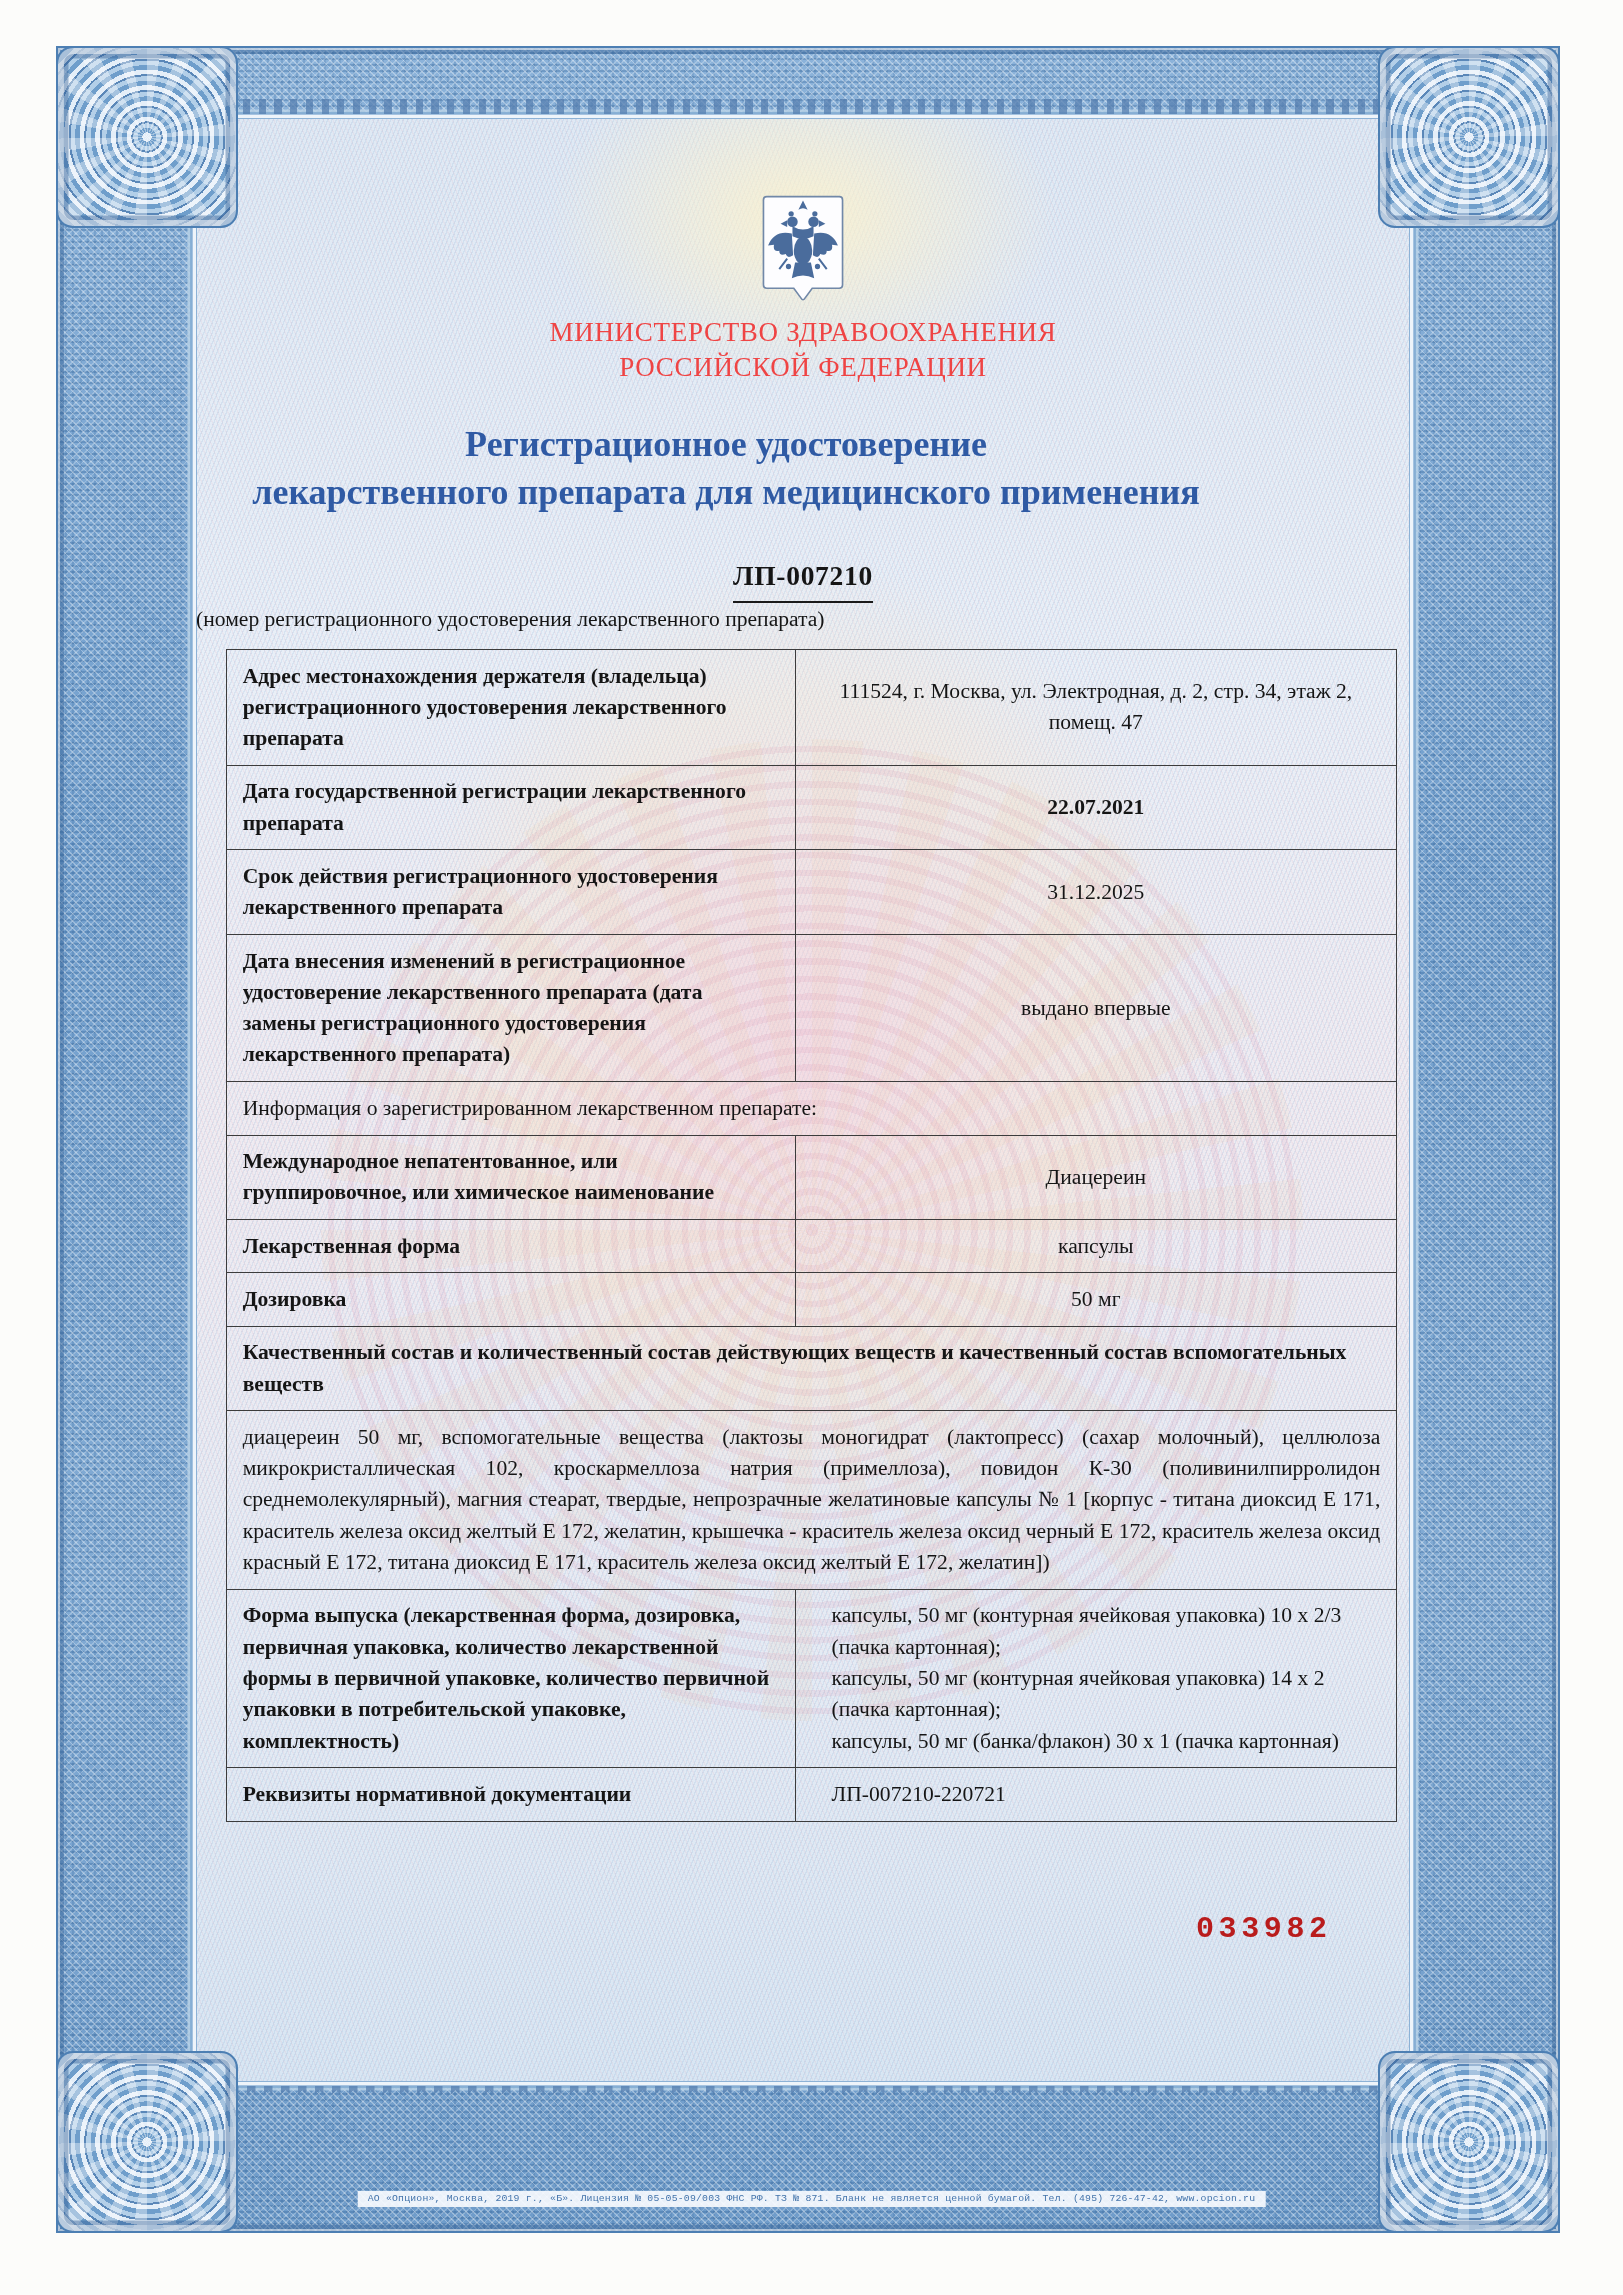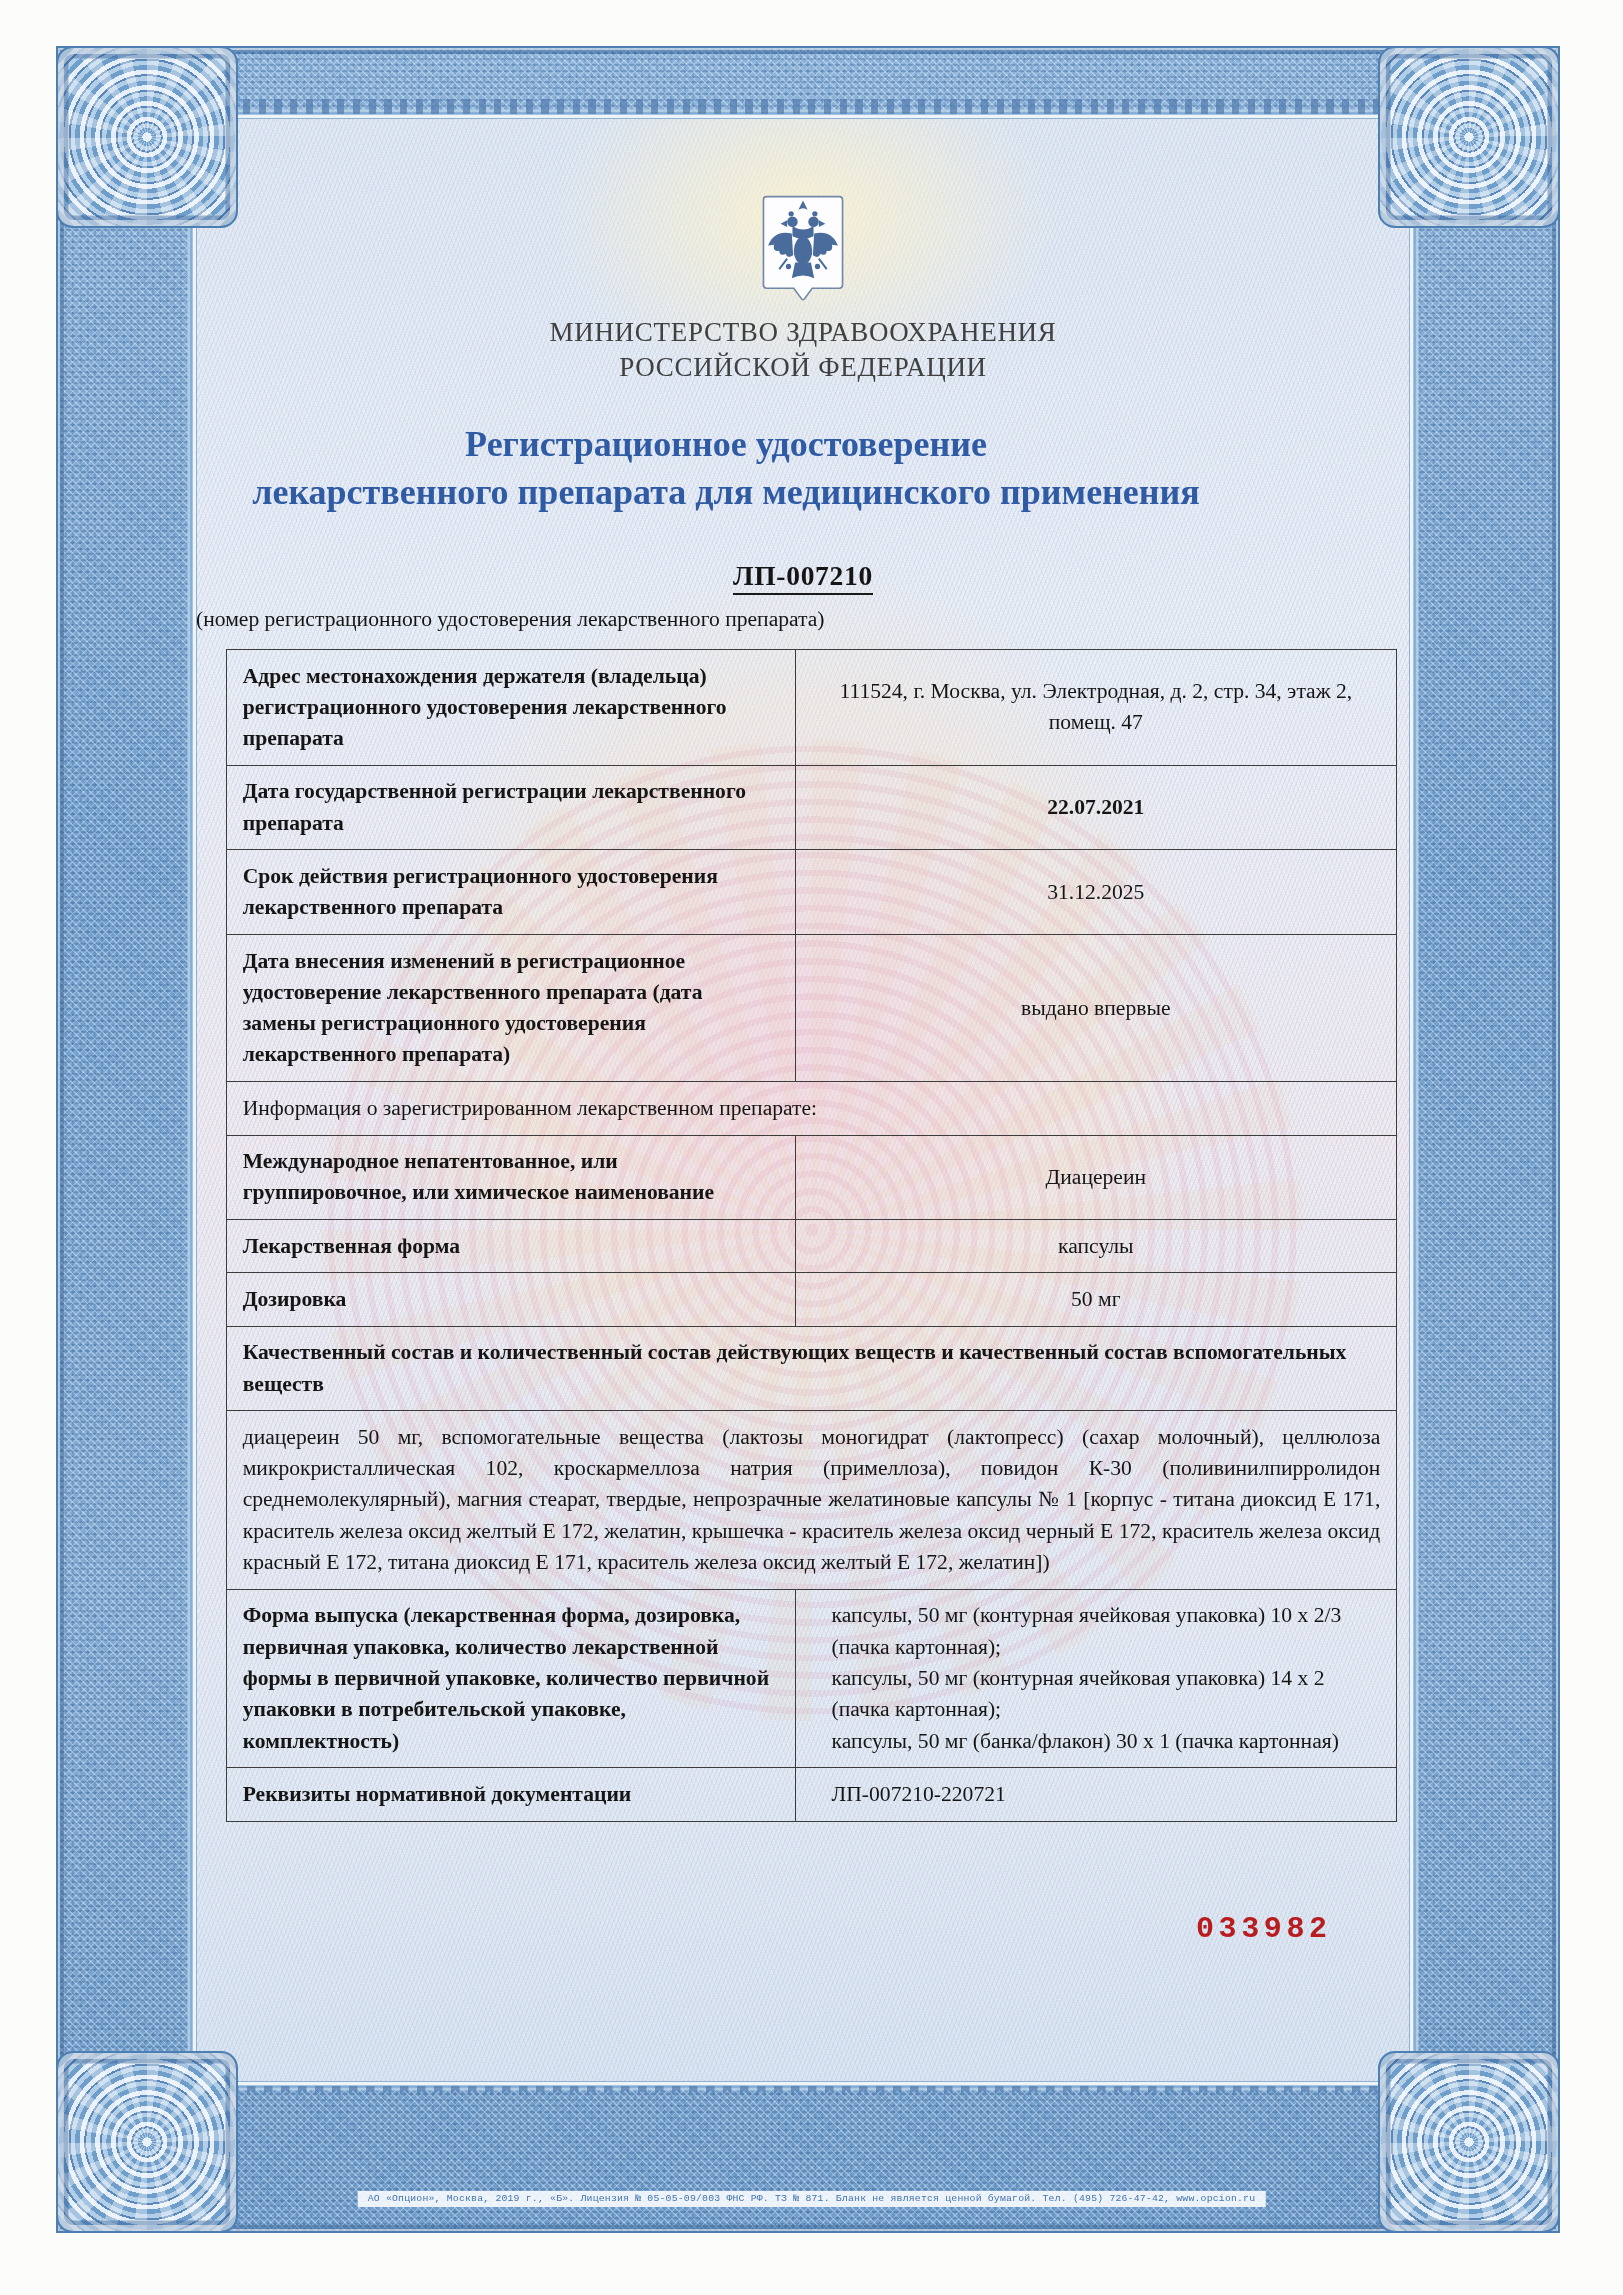--- a/index.html
+++ b/index.html
@@ -63,26 +63,26 @@
     position:absolute;left:50%;top:1230px;transform:translate(-50%,-50%);
     width:982px;height:982px;border-radius:50%;z-index:2;pointer-events:none;
     background:
       repeating-conic-gradient(rgba(238,188,120,.07) 0 6deg, rgba(238,188,120,0) 6deg 12deg),
       repeating-radial-gradient(circle, rgba(214,118,158,.11) 0 6.5px, rgba(214,118,158,0) 6.5px 17.7px);
   }
   
   .content{position:absolute;inset:0;z-index:4;}
   .arms{position:absolute;top:194px;left:196px;width:1214px;text-align:center;}
   .ministry{position:absolute;top:315px;left:196px;width:1214px;text-align:center;
-    color:#404040;font-size:27px;line-height:1.28;letter-spacing:0.7px;}
+    color:#ef4444;font-size:27px;line-height:1.28;letter-spacing:0.7px;}
   .doc-title{position:absolute;top:420px;left:196px;width:1060px;text-align:center;
     color:#2f5aa4;font-size:36px;font-weight:bold;line-height:1.34;}
   .regnum{position:absolute;top:560px;left:196px;width:1214px;text-align:center;
     font-size:27.5px;font-weight:bold;letter-spacing:0.7px;}
-  .regnum span{border-bottom:2.6px solid #1a1a1a;padding-bottom:2px;text-align:right;}
+  .regnum span{border-bottom:2.6px solid #1a1a1a;padding-bottom:10px;text-align:right;}
   .regnum-caption{position:absolute;top:607px;left:196px;width:1214px;text-align:left;font-size:21.6px;}
   .tablewrap{position:absolute;top:649px;left:226px;width:1171px;}
   table.details{width:100%;border-collapse:collapse;}
   table.details td{
     border:1.3px solid #3c3c3c;vertical-align:middle;
     font-size:21.6px;line-height:1.45;padding:10.5px 15.7px;
   }
   col.c-lbl{width:48.6%;} col.c-val{width:51.4%;}
   td.lbl{font-weight:bold;text-align:left;}
   td.val{text-align:center;}

